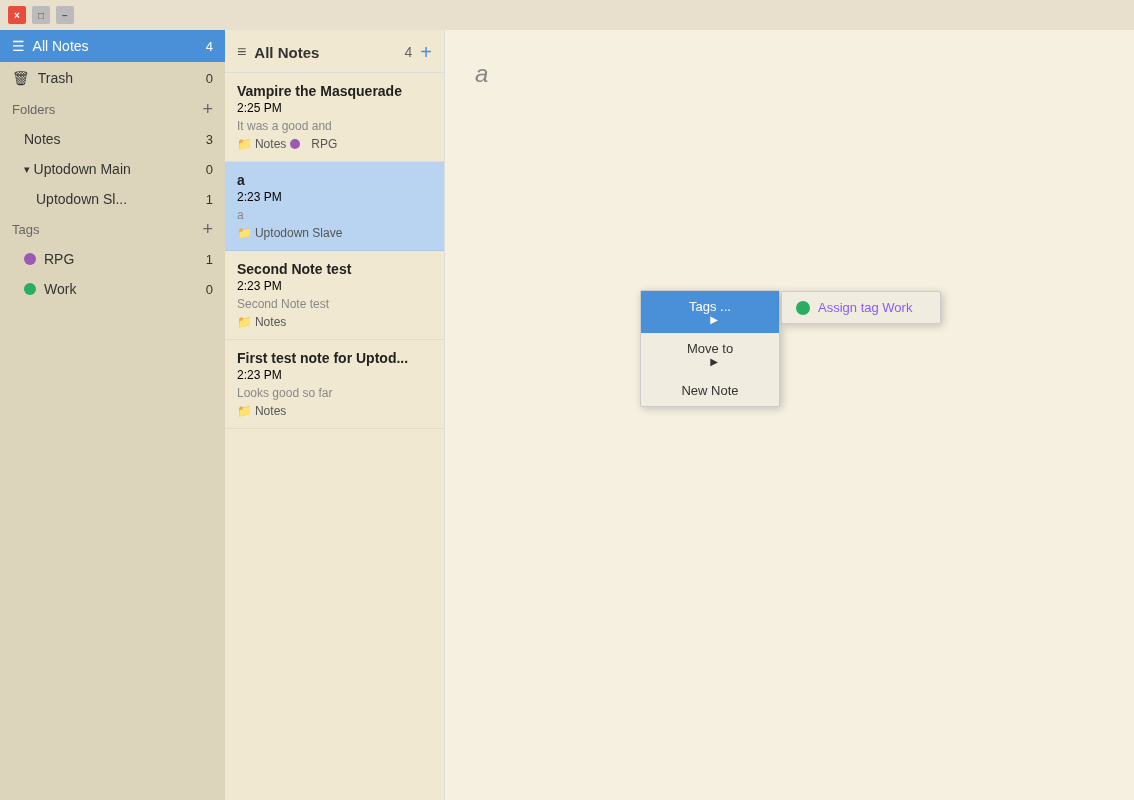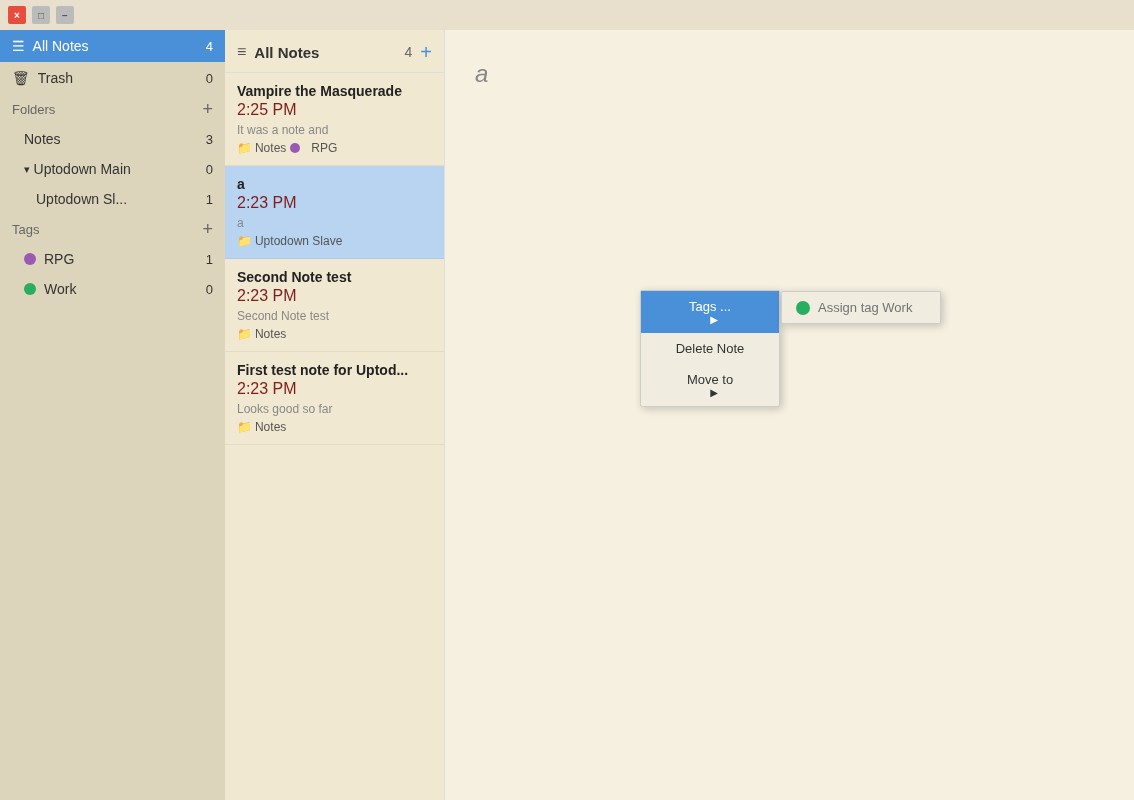--- a/index.html
+++ b/index.html
@@ -202,22 +202,22 @@
     .note-item .note-title {
       font-size: 14px;
       font-weight: 600;
       color: #222;
       margin-bottom: 2px;
       white-space: nowrap;
       overflow: hidden;
       text-overflow: ellipsis;
     }
     .note-item .note-time {
-      font-size: 16px;
-      color: #7f1d1d;
+      font-size: 12px;
+      color: #000000;
       margin-bottom: 4px;
     }
     .note-item .note-preview {
       font-size: 12px;
       color: #888;
       margin-bottom: 4px;
       white-space: nowrap;
       overflow: hidden;
       text-overflow: ellipsis;
     }
@@ -296,21 +296,21 @@
       background: #f0ece0;
       border: 1px solid #ccc;
       border-radius: 2px;
       box-shadow: 2px 2px 8px rgba(0,0,0,0.2);
       z-index: 1001;
       min-width: 160px;
     }
     .submenu-item {
       padding: 8px 14px;
       font-size: 13px;
-      color: #737373;
+      color: #8b5cf6;
       cursor: pointer;
       display: flex;
       align-items: center;
       gap: 8px;
       white-space: nowrap;
     }
     .submenu-item.highlighted { background: #4a90d9; color: white; }
     .submenu-dot {
       width: 14px;
       height: 14px;
@@ -395,21 +395,21 @@
       <span class="notes-list-icon">≡</span>
       <span class="notes-list-title">All Notes</span>
       <span class="notes-list-count">4</span>
       <span class="notes-list-add">+</span>
     </div>
 
 
     <div class="note-item">
       <div class="note-title">Vampire the Masquerade</div>
       <div class="note-time">2:25 PM</div>
-      <div class="note-preview">It was a note and</div>
+      <div class="note-preview">It was a good and</div>
       <div class="note-meta">
         <div class="note-folder">
           <span class="folder-icon" style="color:#4a90d9;">📁</span>
           <span>Notes</span>
         </div>
         <div class="note-tag">
           <span class="tag-dot" style="background:#9b59b6; width:10px; height:10px; border-radius:50%; display:inline-block;"></span>
           <span>RPG</span>
         </div>
       </div>
@@ -464,24 +464,24 @@
 
         <div class="submenu">
           <div class="submenu-item">
             <span class="submenu-dot" style="background:#27ae60;"></span>
             <span>Assign tag Work</span>
           </div>
         </div>
       </div>
 
       <div class="context-menu-item">
-        <span>Delete Note</span>
-      </div>
-      <div class="context-menu-item">
         <span>Move to</span>
         <span class="arrow-right">▶</span>
       </div>
+      <div class="context-menu-item">
+        <span>New Note</span>
+      </div>
 
     </div>
 
   </div>
 
 </div>
 
 </body></html>

